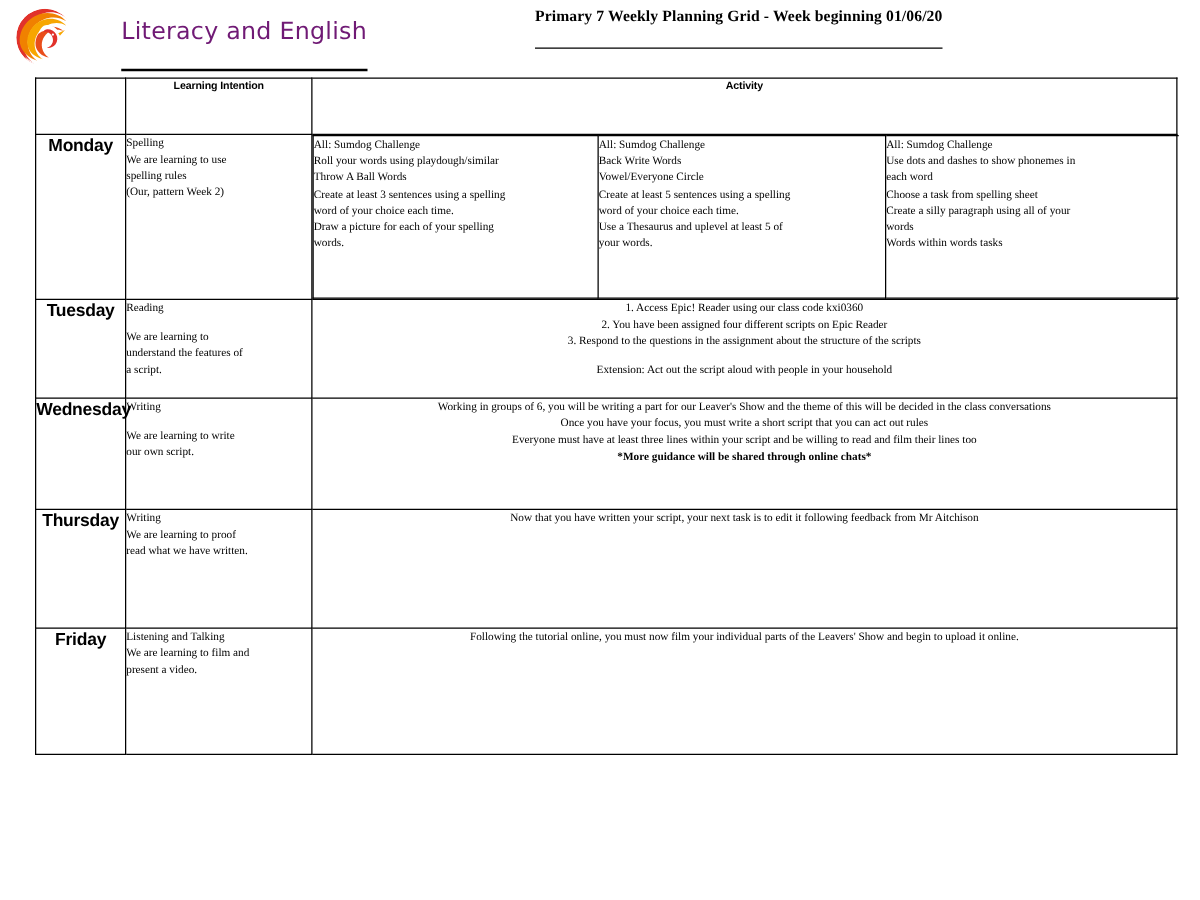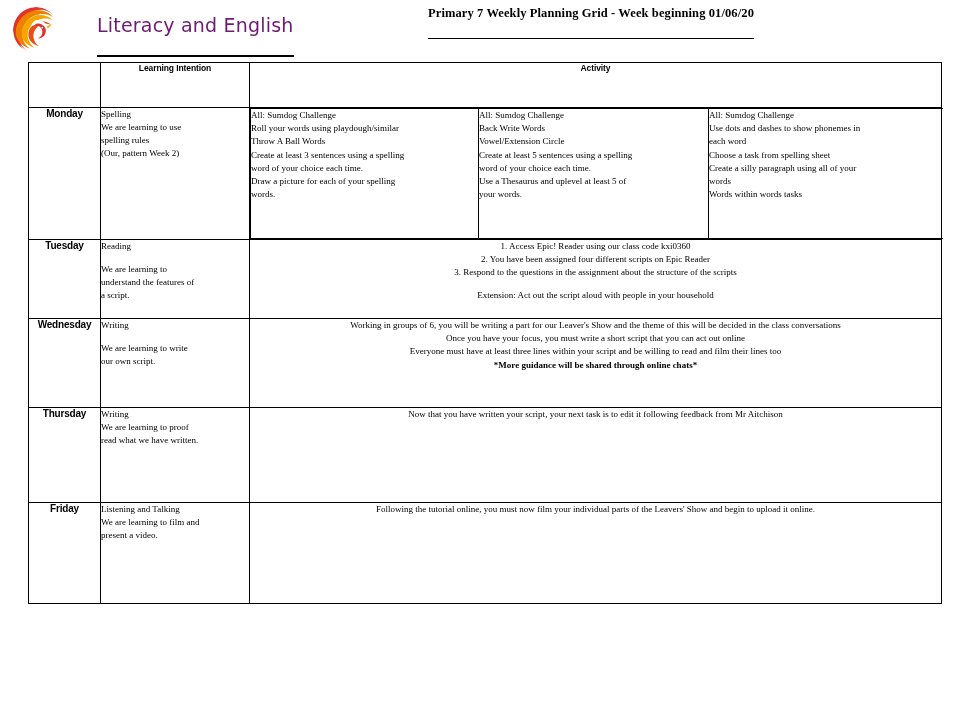--- a/index.html
+++ b/index.html
@@ -87,21 +87,21 @@
     vertical-align: middle;
     font-size: 8.5px;
     font-weight: bold;
     letter-spacing: -0.1px;
     font-family: "Liberation Sans", sans-serif;
   }
 
   .day-cell {
     text-align: center;
     vertical-align: middle;
-    font-size: 10px;
+    font-size: 14px;
     font-weight: bold;
     letter-spacing: -0.2px;
   }
 
   .li-cell {
     text-align: left;
     font-size: 9px;
     line-height: 1.45;
     padding: 6px 6px;
     font-family: "Liberation Serif", serif;
@@ -221,21 +221,21 @@
                 <span class="line">Roll your words using playdough/similar</span>
                 <span class="line">Throw A Ball Words</span>
                 <span class="line">Create at least 3 sentences using a spelling</span>
                 <span class="line">word of your choice each time.</span>
                 <span class="line">Draw a picture for each of your spelling</span>
                 <span class="line">words.</span>
               </td>
               <td>
                 <span class="line">All: Sumdog Challenge</span>
                 <span class="line">Back Write Words</span>
-                <span class="line">Vowel/Extension Circle</span>
+                <span class="line">Vowel/Everyone Circle</span>
                 <span class="line">Create at least 5 sentences using a spelling</span>
                 <span class="line">word of your choice each time.</span>
                 <span class="line">Use a Thesaurus and uplevel at least 5 of</span>
                 <span class="line">your words.</span>
               </td>
               <td>
                 <span class="line">All: Sumdog Challenge</span>
                 <span class="line">Use dots and dashes to show phonemes in</span>
                 <span class="line">each word</span>
                 <span class="line">Choose a task from spelling sheet</span>
@@ -270,21 +270,21 @@
       <tr class="row-wednesday">
         <td class="day-cell">Wednesday</td>
         <td class="li-cell">
           <span class="li-inner">Writing</span>
           <span class="gap"></span>
           <span class="li-inner">We are learning to write</span>
           <span class="li-inner">our own script.</span>
         </td>
         <td class="act-cell">
           <span class="wrapline">Working in groups of 6, you will be writing a part for our Leaver's Show and the theme of this will be decided in the class conversations</span>
-          <span class="wrapline">Once you have your focus, you must write a short script that you can act out online</span>
+          <span class="wrapline">Once you have your focus, you must write a short script that you can act out rules</span>
           <span class="wrapline">Everyone must have at least three lines within your script and be willing to read and film their lines too</span>
           <span class="wrapline bold">*More guidance will be shared through online chats*</span>
         </td>
       </tr>
 
       <tr class="row-thursday">
         <td class="day-cell">Thursday</td>
         <td class="li-cell">
           <span class="li-inner">Writing</span>
           <span class="li-inner">We are learning to proof</span>

